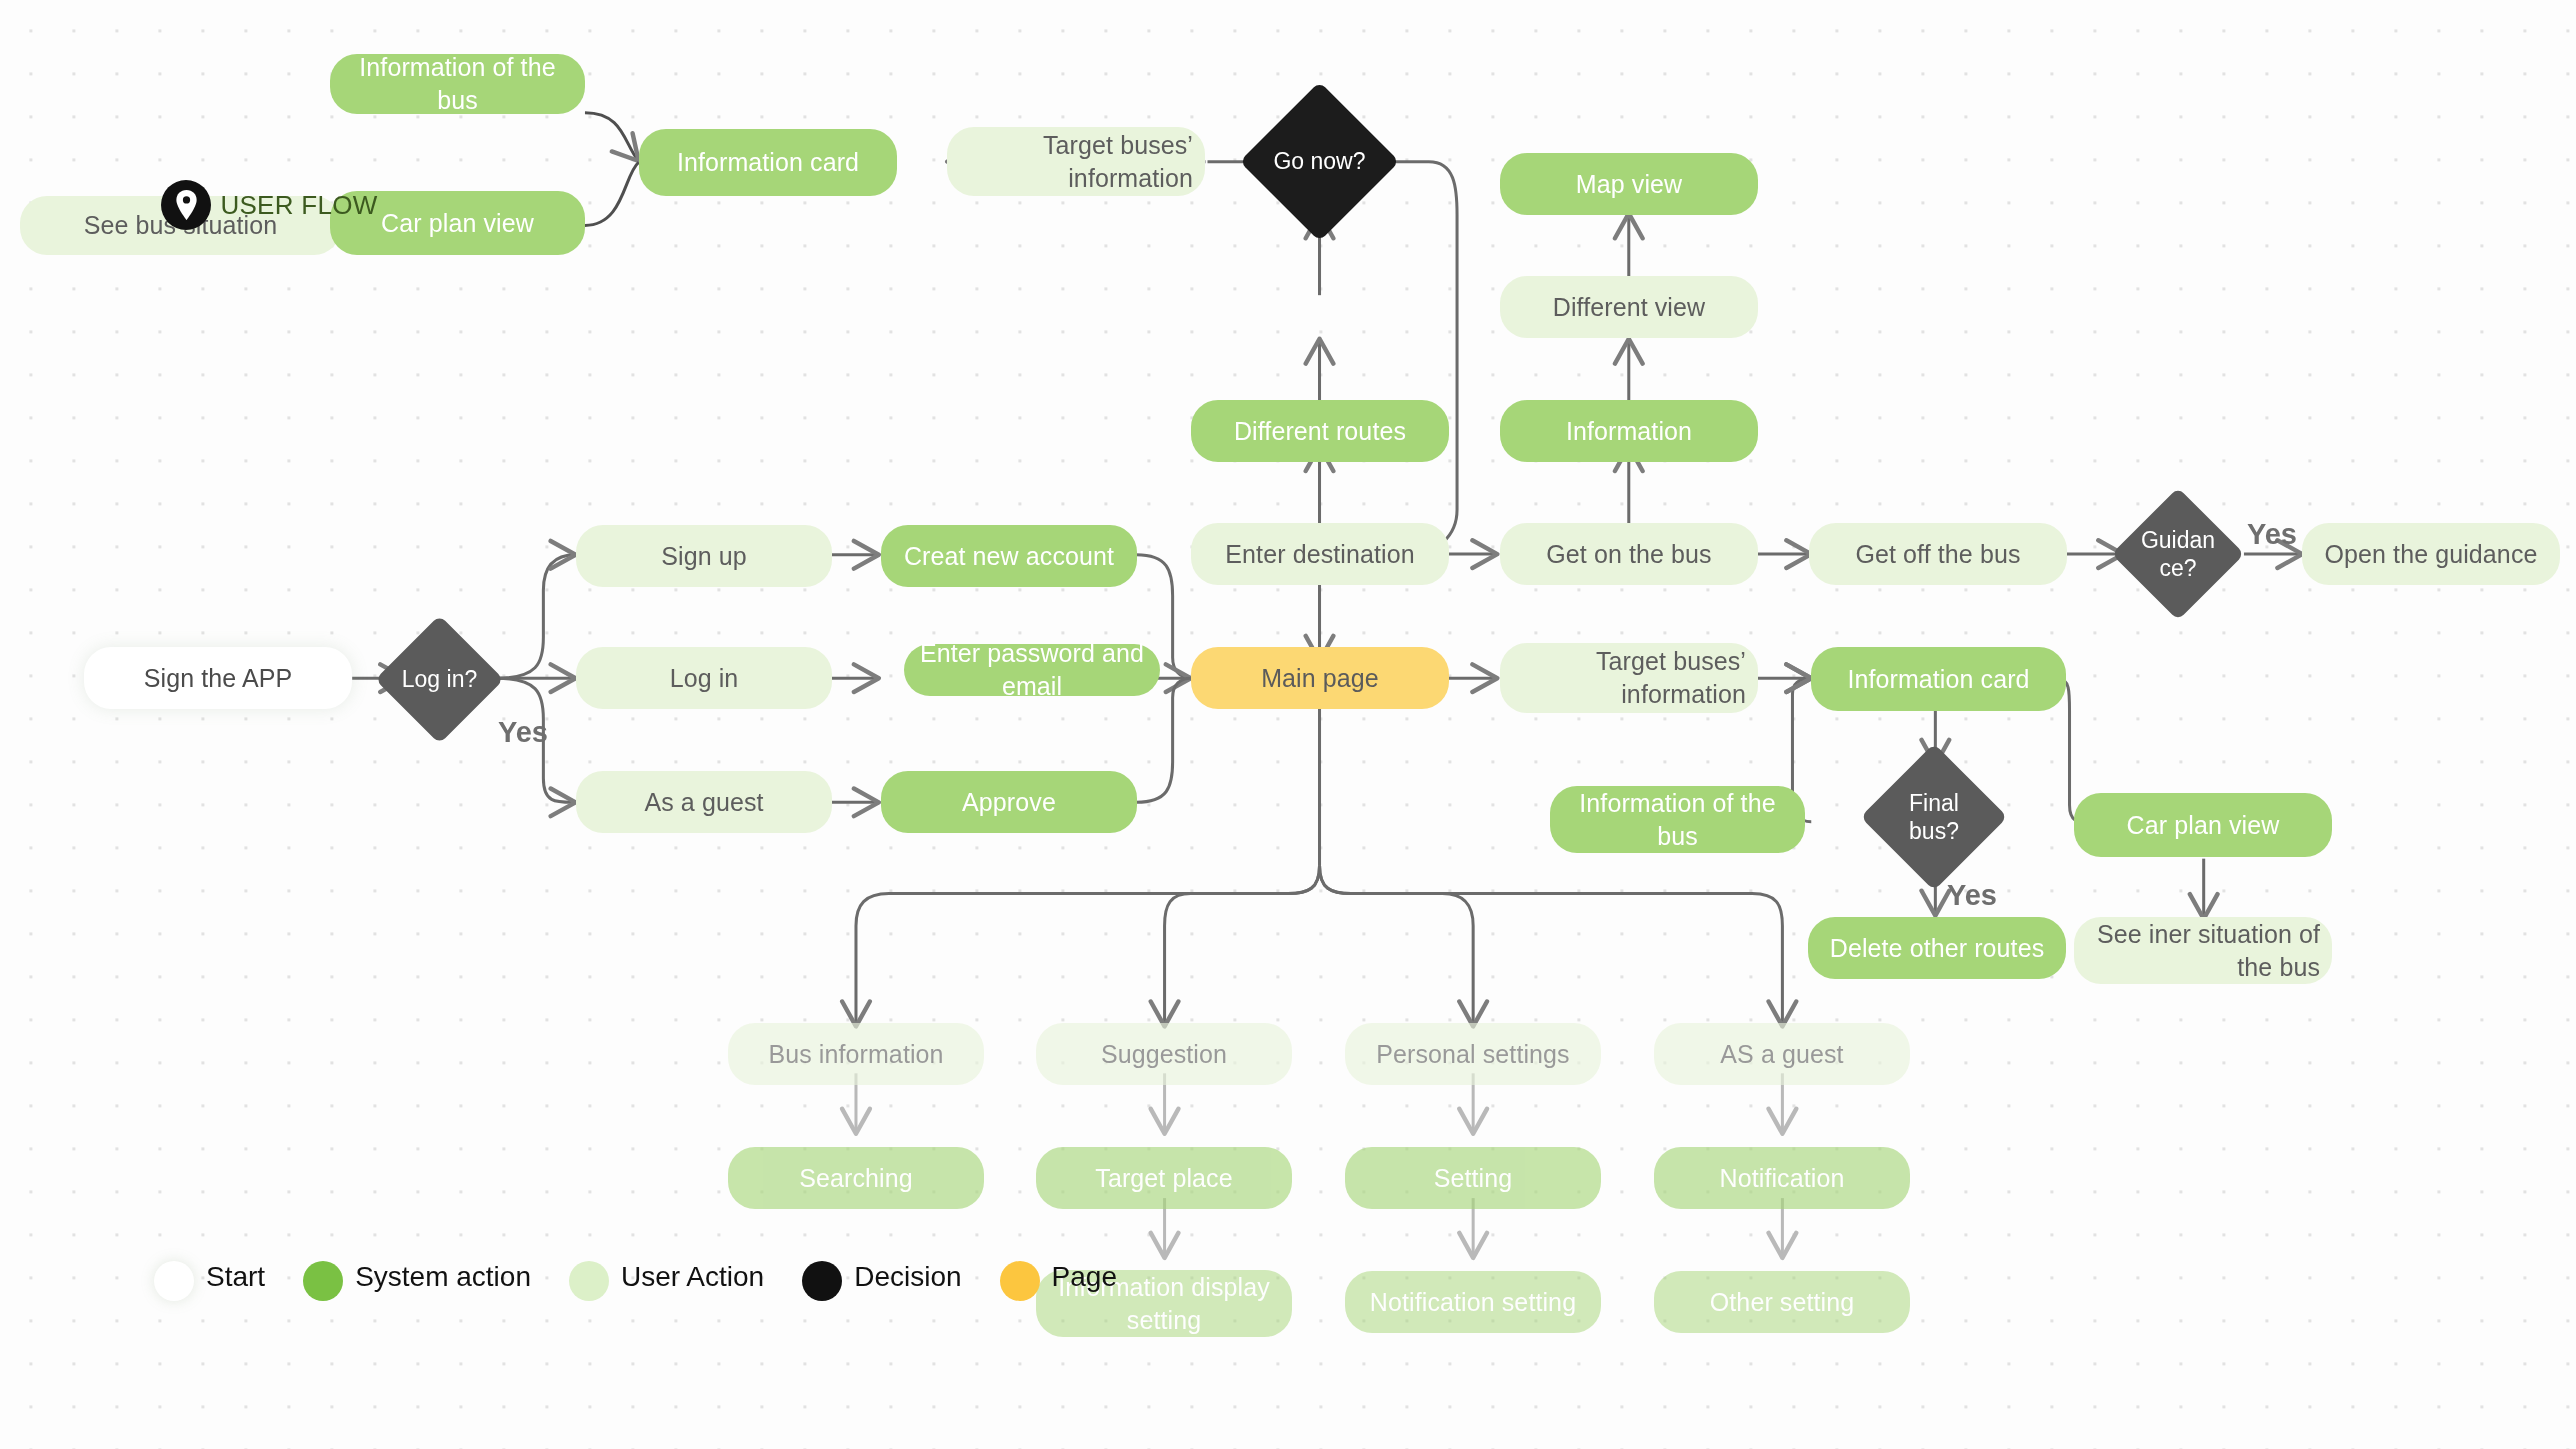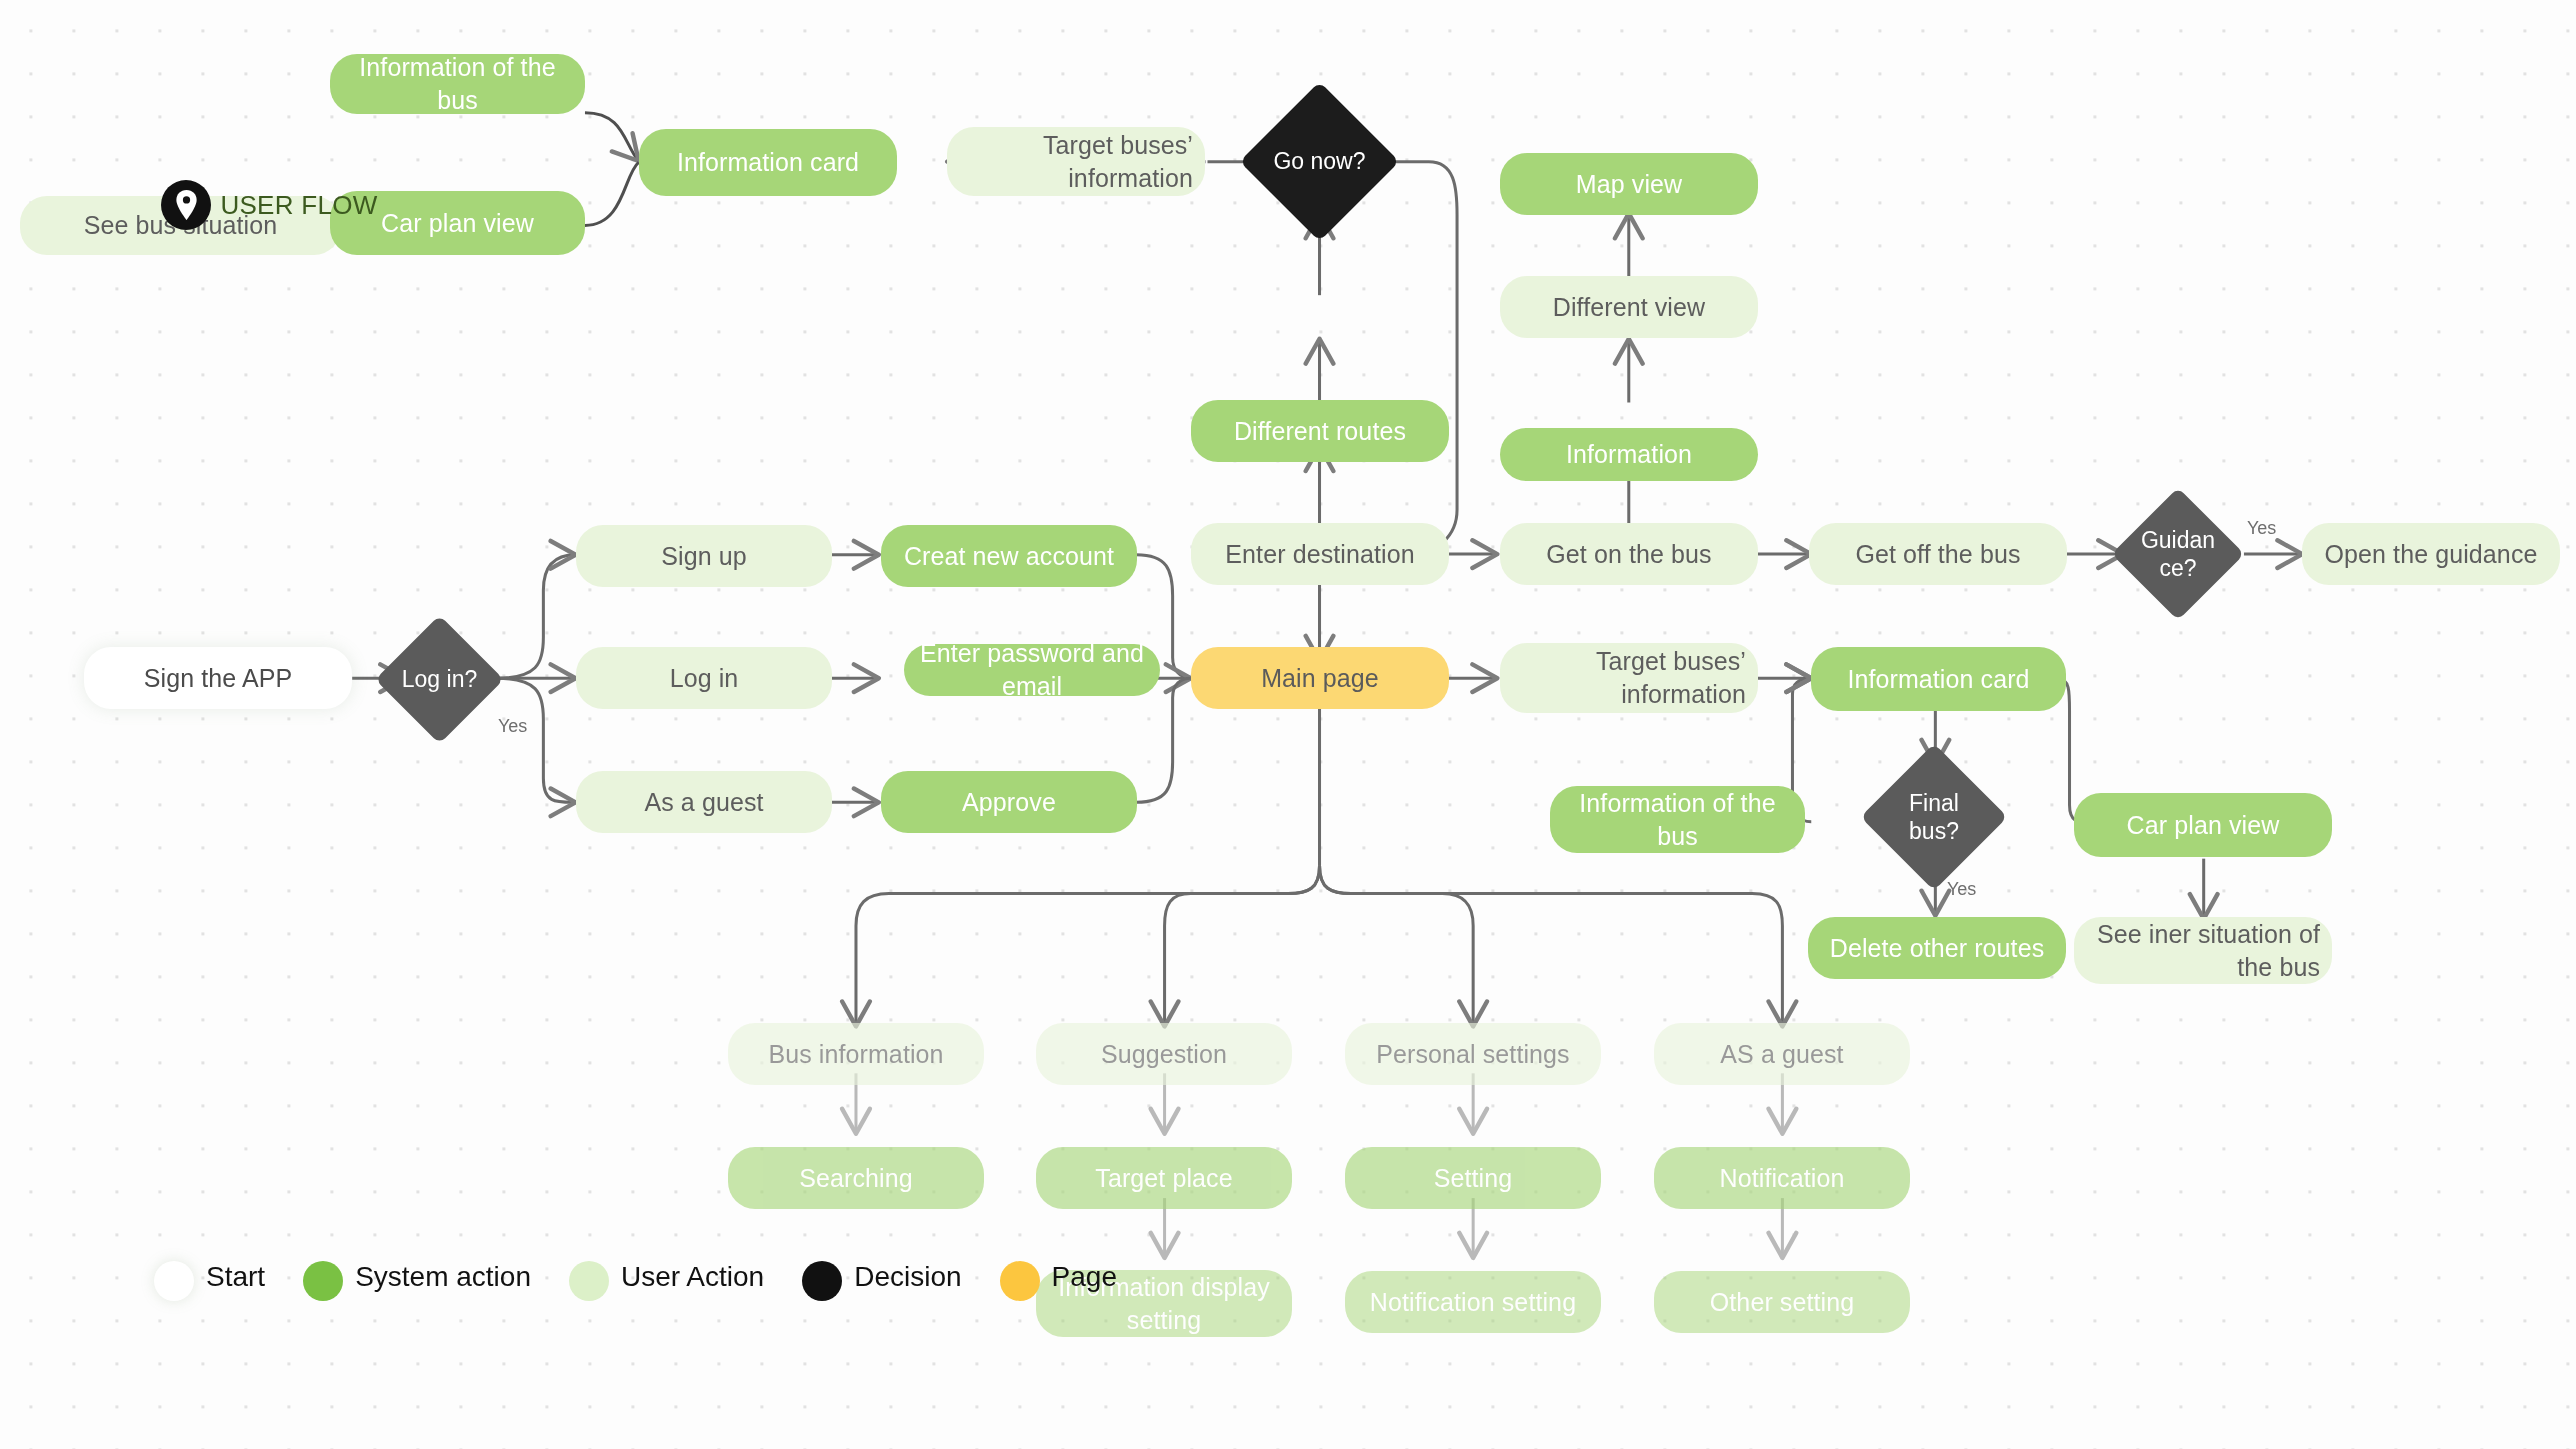--- a/index.html
+++ b/index.html
@@ -53,23 +53,24 @@
     border-radius: 8px;
   }
   .diamond > .dlabel { position:relative; z-index:2; padding:0 2.7px; }
   .d-black { }
   .d-black .dshape { background:#1c1c1c; }
   .d-gray  { }
   .d-gray  .dshape { background:#5b5b5b; }
 
   .edge-label {
     position:absolute;
-    font-size:18px;
+    font-size:29px;
     color:#6e6e6e;
     white-space:nowrap;
+    font-weight:bold;
   }
 
   
   #title-wrap { position:absolute; left:161px; top:180px; display:flex; align-items:center; gap:9.4px; z-index:30; }
   #pin-icon {
     width:50px; height:50px; border-radius:50%; background:#111111;
     display:flex; align-items:center; justify-content:center;
   }
   #title-text {
     font-size:26px; font-weight:normal; color:#3c5a1f; letter-spacing:0.3px;
@@ -212,21 +213,21 @@
     <div class="dlabel">Go now?</div>
   </div>
 
   <div class="node n-system" style="left:1500px;top:153px;width:258px;height:62px;">Map view</div>
 
 
   <div class="node n-user" style="left:1500px;top:276px;width:258px;height:62px;">Different view</div>
 
   <div class="node n-system" style="left:1191px;top:400px;width:258px;height:62px;">Different routes</div>
 
-  <div class="node n-system" style="left:1500px;top:400px;width:258px;height:53px;margin-top:28px;">Information</div>
+  <div class="node n-system" style="left:1500px;top:400px;width:258px;height:62px;">Information</div>
 
   <div class="node n-start" style="left:84px;top:647px;width:268px;height:62px;">Sign the APP</div>
 
   <div class="diamond d-gray" style="left:394px;top:634px;width:91px;height:91px;">
     <div class="dshape"></div>
     <div class="dlabel">Log in?</div>
   </div>
   <div class="edge-label" style="left:498px;top:716px;">Yes</div>
 
   <div class="node n-user" style="left:576px;top:525px;width:256px;height:62px;">Sign up</div>

